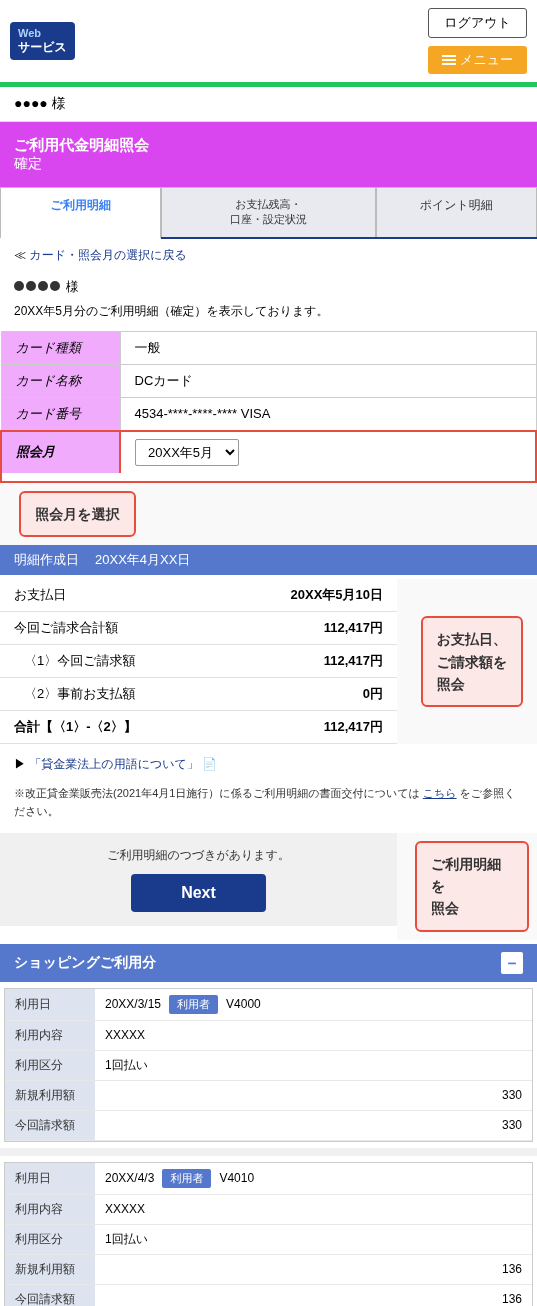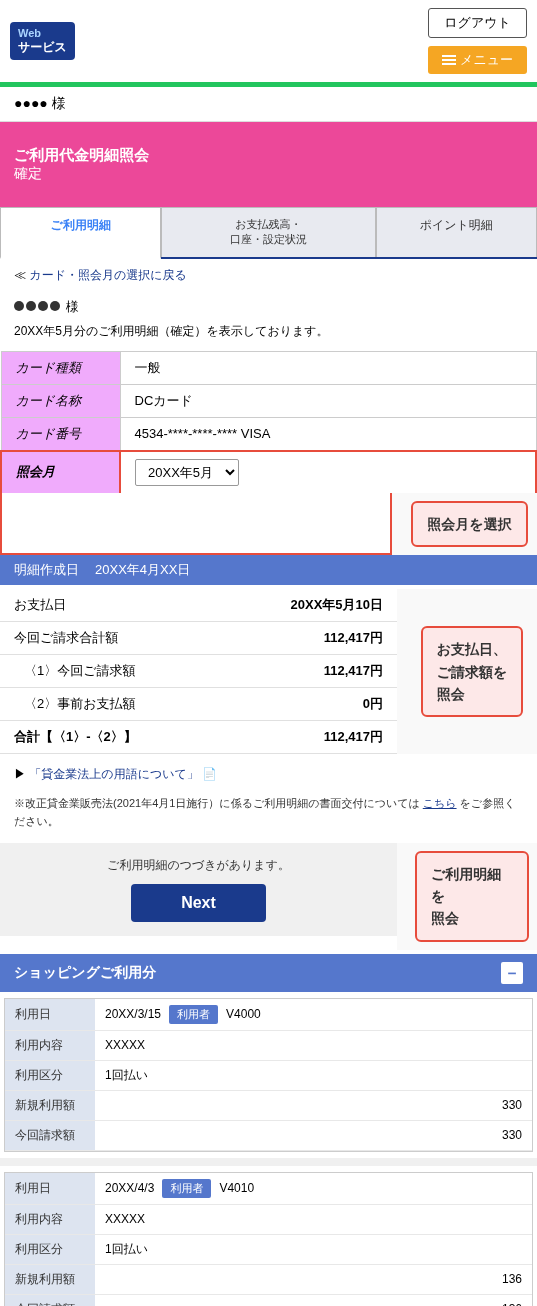--- a/index.html
+++ b/index.html
@@ -76,23 +76,23 @@
     
     .user-bar {
       background: #fff;
       padding: 8px 14px;
       font-size: 14px;
       border-bottom: 1px solid #ddd;
     }
 
     
     .title-bar {
-      background: #ec4899;
-      color: #fff;
-      padding: 24px 14px;
+      background: #d946ef;
+      color: #fff;
+      padding: 14px 14px;
     }
     .title-bar .title-main {
       font-size: 15px;
       font-weight: bold;
     }
     .title-bar .title-sub {
       font-size: 14px;
     }
 
     
@@ -430,21 +430,21 @@
         <div class="select-month">
           <select>
             <option>20XX年5月</option>
           </select>
         </div>
       </td>
     </tr>
   </tbody>
     </table>
 
-  <div style="display:flex; align-items:stretch; background:#f9f9f9; margin-top:-2px;">
+  <div style="display:flex; align-items:stretch; background:#f9f9f9; margin-top:-2px;flex-direction:column;">
     <div style="flex:1; background:#fff; border-left:2px solid #e74c3c; border-bottom:2px solid #e74c3c; border-right:2px solid #e74c3c; min-height:10px;"></div>
     <div style="width:145px; display:flex; align-items:center; justify-content:center; padding:8px;">
       <div class="callout-box">照会月を選択</div>
     </div>
   </div>
 
   <div class="creation-date-bar">
     <span>明細作成日</span>
     <span>20XX年4月XX日</span>
   </div>

